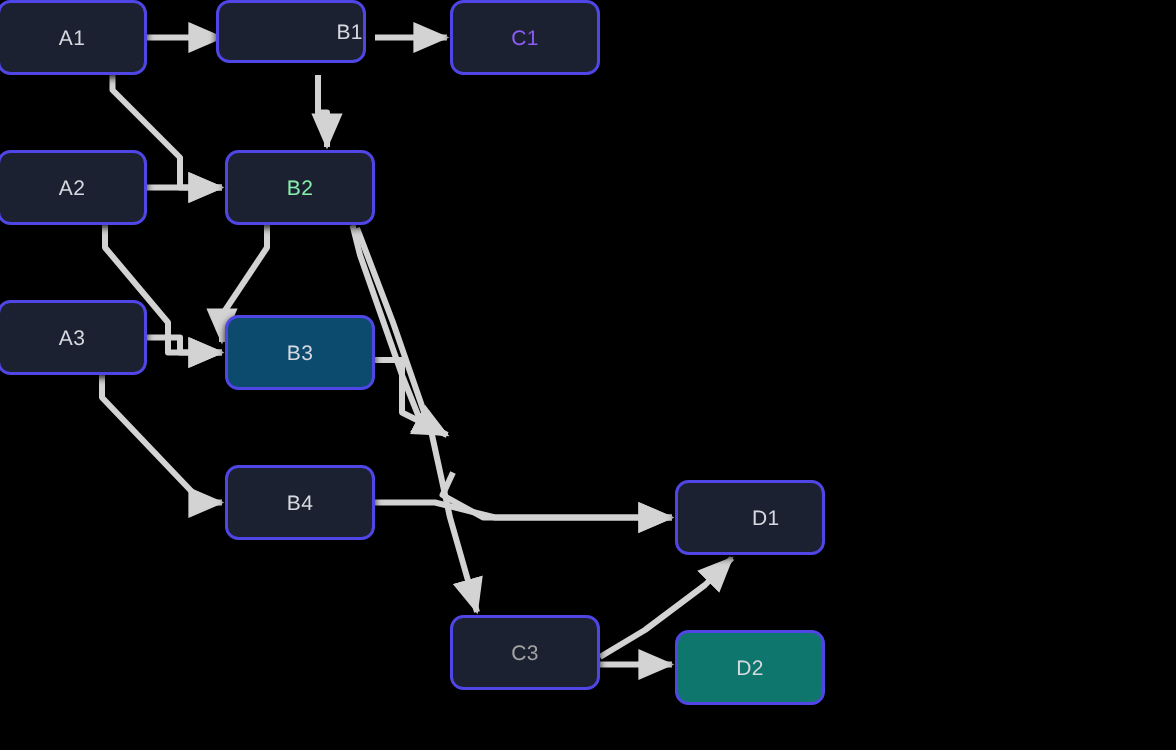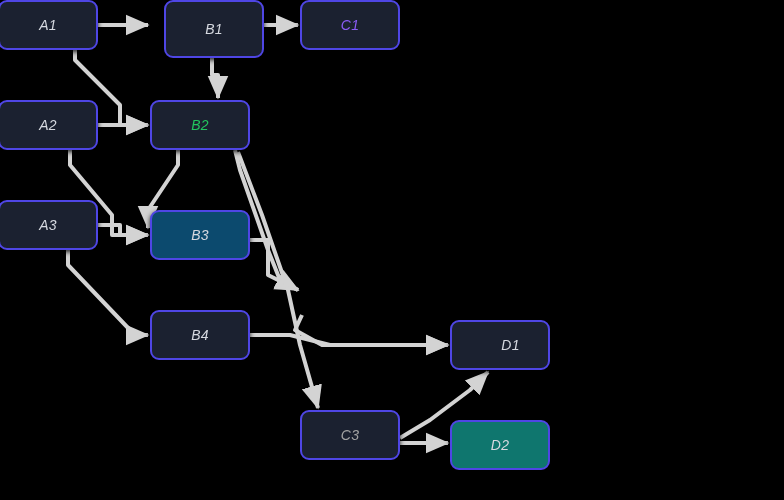--- a/index.html
+++ b/index.html
@@ -12,21 +12,20 @@
     width: 784px;
     height: 500px;
     overflow: hidden;
     font-family: "Liberation Sans", "DejaVu Sans", sans-serif;
   }
   #canvas {
     position: relative;
     width: 784px;
     height: 500px;
     background: #000000;
-    font-style: italic;
   }
   #edge-layer {
     position: absolute;
     left: 0;
     top: 0;
     width: 784px;
     height: 500px;
     pointer-events: none;
   }
   #node-layer {
@@ -90,24 +89,24 @@
   <div id="node-layer">
       <div class="node" style="left: -2px; top: 0px; width: 100px; height: 50px; background: rgb(27, 33, 48); border-color: rgb(79, 70, 229); color: rgb(214, 217, 224);">
         <span class="node-label">A1</span>
       </div>
       <div class="node" style="left: -2px; top: 100px; width: 100px; height: 50px; background: rgb(27, 33, 48); border-color: rgb(79, 70, 229); color: rgb(214, 217, 224);">
         <span class="node-label">A2</span>
       </div>
       <div class="node" style="left: -2px; top: 200px; width: 100px; height: 50px; background: rgb(27, 33, 48); border-color: rgb(79, 70, 229); color: rgb(214, 217, 224);">
         <span class="node-label">A3</span>
       </div>
-      <div class="node" style="left: 164px; top: 0px; width: 100px; height: 58px; background: rgb(27, 33, 48); border-color: rgb(79, 70, 229); color: rgb(214, 217, 224);">
+      <div class="node" style="left: 144px; top: 0px; width: 100px; height: 42px; background: rgb(27, 33, 48); border-color: rgb(79, 70, 229); color: rgb(214, 217, 224); justify-content: flex-end;">
         <span class="node-label">B1</span>
       </div>
-      <div class="node" style="left: 150px; top: 100px; width: 100px; height: 50px; background: rgb(27, 33, 48); border-color: rgb(79, 70, 229); color: #22c55e;">
+      <div class="node" style="left: 150px; top: 100px; width: 100px; height: 50px; background: rgb(27, 33, 48); border-color: rgb(79, 70, 229); color: #86efac;">
         <span class="node-label">B2</span>
       </div>
       <div class="node" style="left: 150px; top: 210px; width: 100px; height: 50px; background: #0c4a6e; border-color: rgb(79, 70, 229); color: rgb(214, 217, 224);">
         <span class="node-label">B3</span>
       </div>
       <div class="node" style="left: 150px; top: 310px; width: 100px; height: 50px; background: rgb(27, 33, 48); border-color: rgb(79, 70, 229); color: rgb(214, 217, 224);">
         <span class="node-label">B4</span>
       </div>
       <div class="node" style="left: 300px; top: 0px; width: 100px; height: 50px; background: rgb(27, 33, 48); border-color: rgb(79, 70, 229); color: #8b5cf6;">
         <span class="node-label">C1</span>

